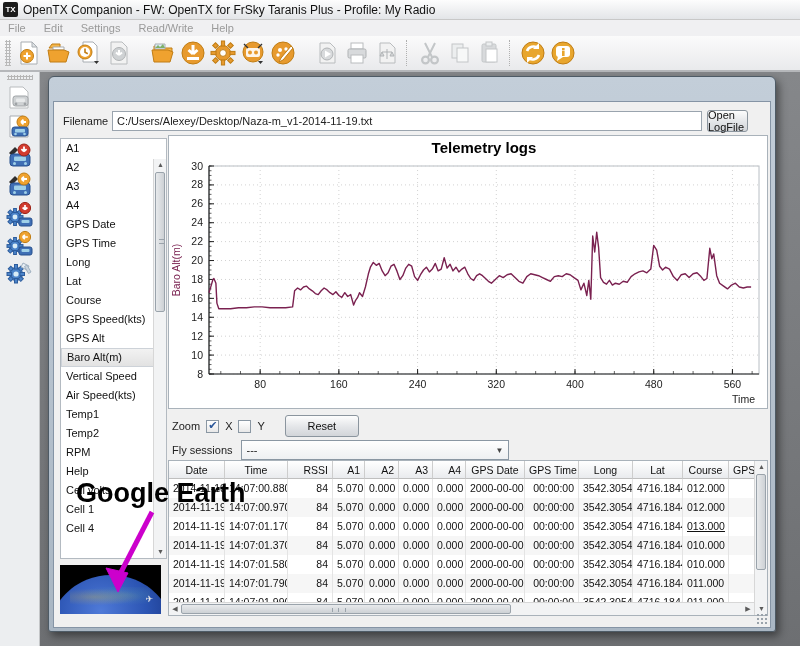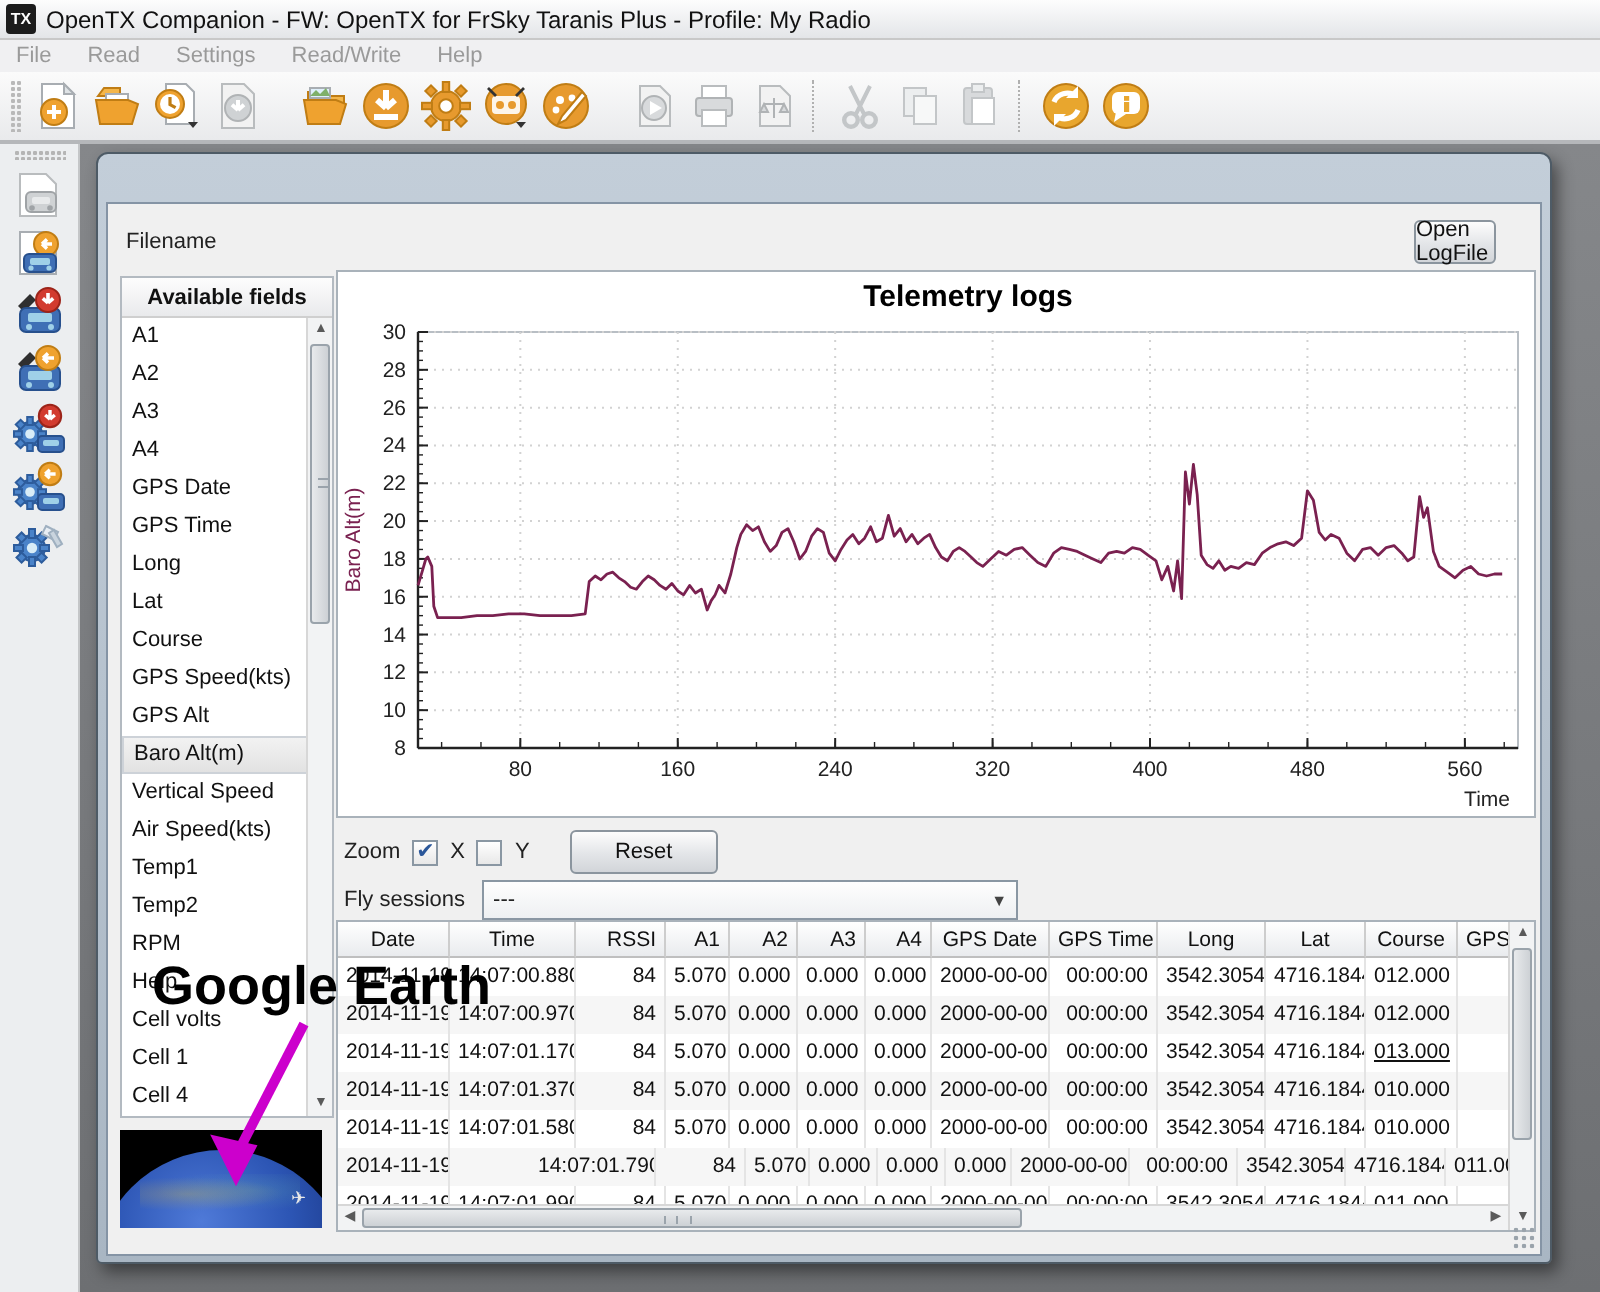--- a/index.html
+++ b/index.html
@@ -127,21 +127,21 @@
 </style>
 </head>
 <body>
 
 <div id="titlebar">
   <div id="app-icon">TX</div>
   <span>OpenTX Companion - FW: OpenTX for FrSky Taranis Plus - Profile: My Radio</span>
 </div>
 <div id="menubar">
     <span>File</span>
-    <span>Read</span>
+    <span>Edit</span>
     <span>Settings</span>
     <span>Read/Write</span>
     <span>Help</span>
   </div>
 
 <div id="toolbar">
   <div class="tb-handle"></div>
   <div class="tbi">
       <svg viewBox="0 0 26 26">
         <path d="M5 2h11l5 5v17H5z" fill="#fff" stroke="#a8adb2"></path>
@@ -393,24 +393,24 @@
         <path d="M17 4l6 3-2 4-6-3z" fill="#e8eef4" stroke="#9fb0c0"></path>
         <path d="M21 6l4 7-2.5 1.5-4-7z" fill="#c9d4de" stroke="#9fb0c0"></path>
       </svg>
     </div>
 </div>
 
 <div id="dialog">
   <div id="dlg-client">
 
     <span id="filename-label">Filename</span>
+    <input id="filename-input" value="C:/Users/Alexey/Desktop/Naza-m_v1-2014-11-19.txt" style="">
     <div id="open-logfile-btn">Open LogFile</div>
 
     <div id="fields-list">
-      <div id="fields-header">Available fields</div>
       <div id="fields-items">
           <div class="field-item">A1</div>
           <div class="field-item">A2</div>
           <div class="field-item">A3</div>
           <div class="field-item">A4</div>
           <div class="field-item">GPS Date</div>
           <div class="field-item">GPS Time</div>
           <div class="field-item">Long</div>
           <div class="field-item">Lat</div>
           <div class="field-item">Course</div>
@@ -688,21 +688,21 @@
             <div class="tcell" style="width: 33px; text-align: right;">0.000</div>
             <div class="tcell" style="width: 59px; text-align: center;">2000-00-00</div>
             <div class="tcell" style="width: 54px; text-align: right;">00:00:00</div>
             <div class="tcell" style="width: 54px; text-align: center;">3542.3054E</div>
             <div class="tcell" style="width: 50px; text-align: center;">4716.1844N</div>
             <div class="tcell" style="width: 46px; text-align: center;">010.000</div>
             <div class="tcell" style="width: 31px; text-align: left;"></div>
           </div>
           <div class="trow alt">
             <div class="tcell" style="width: 56px; text-align: center;">2014-11-19</div>
-            <div class="tcell" style="width: 63px; text-align: center; margin-left: 40px;">14:07:01.790</div>
+            <div class="tcell" style="width: 63px; text-align: center;">14:07:01.790</div>
             <div class="tcell" style="width: 45px; text-align: right;">84</div>
             <div class="tcell" style="width: 32px; text-align: right;">5.070</div>
             <div class="tcell" style="width: 34px; text-align: right;">0.000</div>
             <div class="tcell" style="width: 34px; text-align: right;">0.000</div>
             <div class="tcell" style="width: 33px; text-align: right;">0.000</div>
             <div class="tcell" style="width: 59px; text-align: center;">2000-00-00</div>
             <div class="tcell" style="width: 54px; text-align: right;">00:00:00</div>
             <div class="tcell" style="width: 54px; text-align: center;">3542.3054E</div>
             <div class="tcell" style="width: 50px; text-align: center;">4716.1844N</div>
             <div class="tcell" style="width: 46px; text-align: center;">011.000</div>

